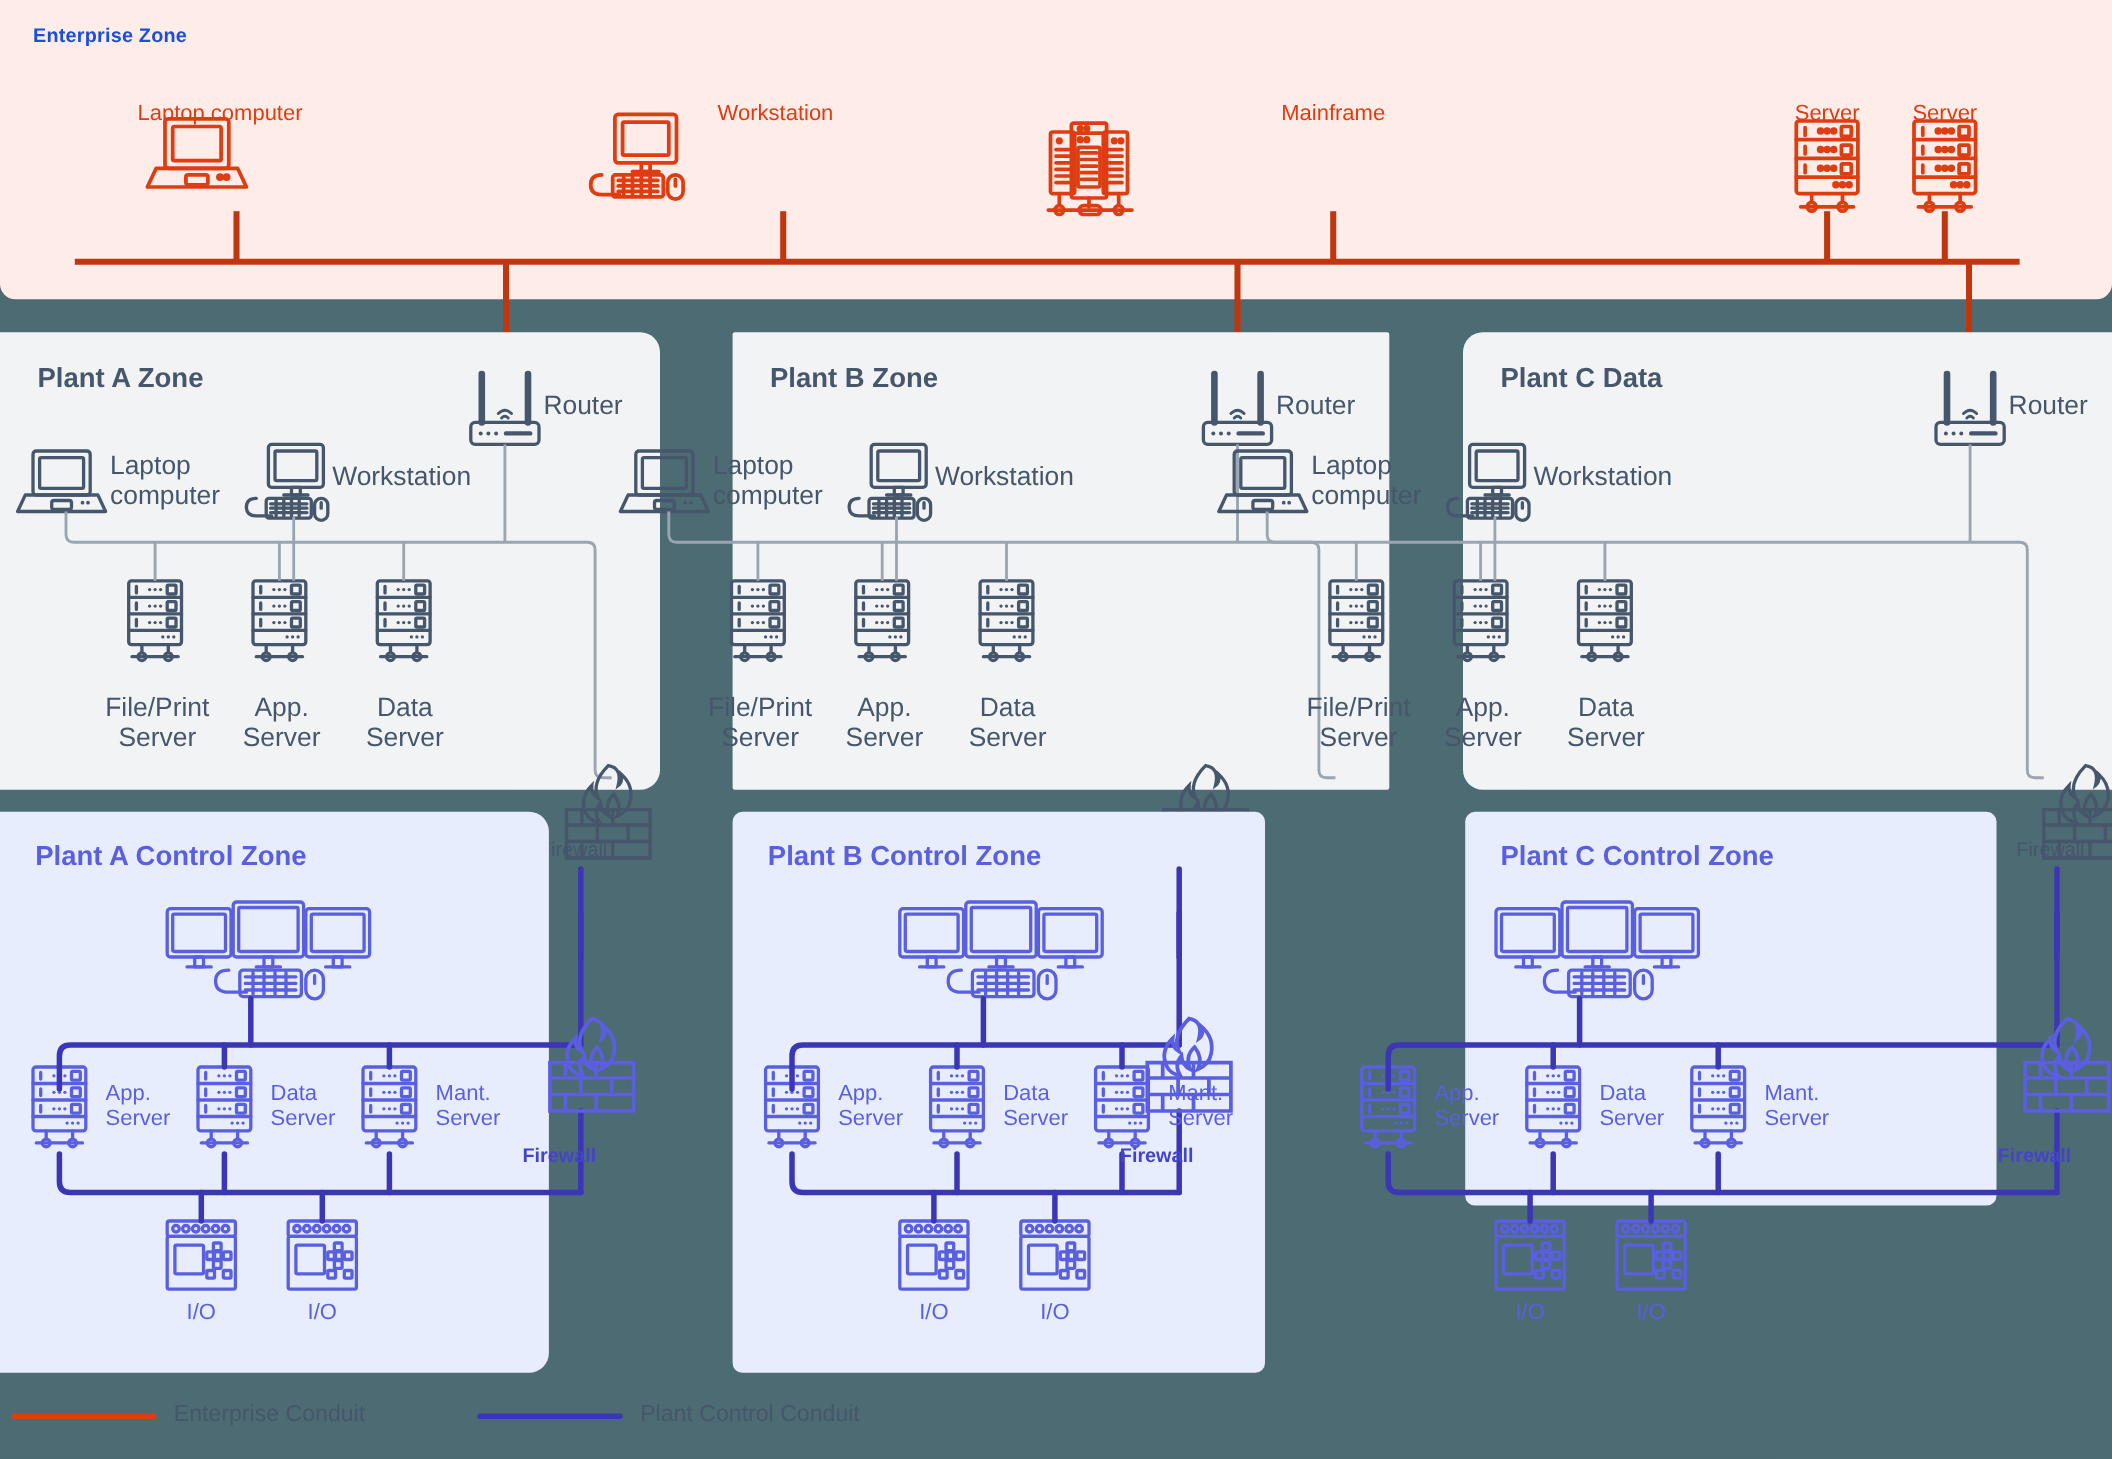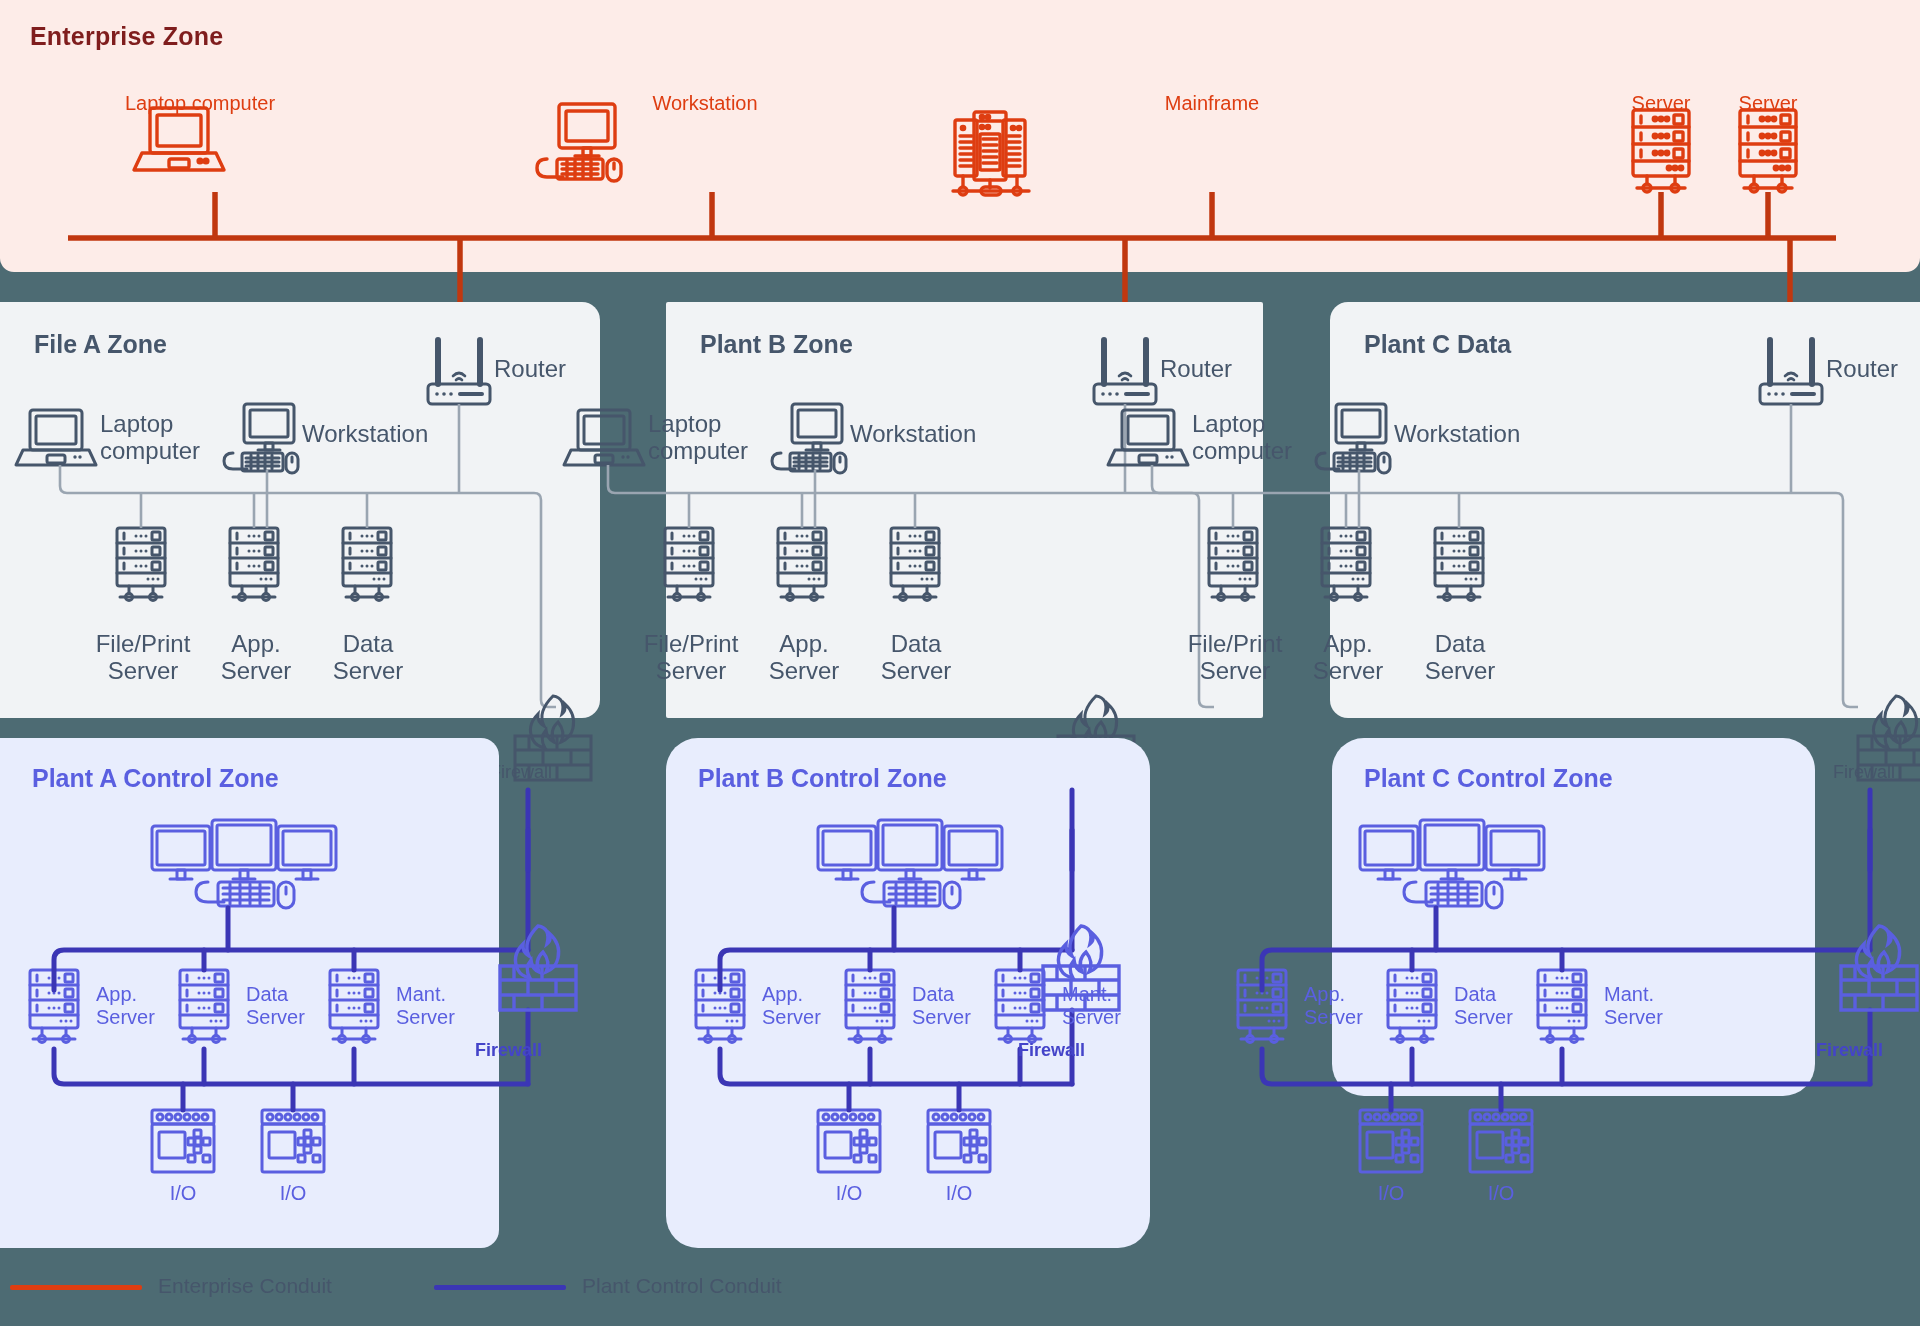--- a/index.html
+++ b/index.html
@@ -13,34 +13,34 @@
   svg.layer{position:absolute;left:0;top:0;width:1920px;height:1326px;overflow:visible;}
   .lbl{position:absolute;white-space:pre;line-height:1.12;}
 
   
   #enterprise-zone{
     position:absolute;left:0;top:0;width:1920px;height:272px;
     background:#fdece8;border-radius:0 0 14px 14px;
   }
   #enterprise-title{
     position:absolute;left:30px;top:22px;
-    font-size:25px;font-weight:bold;color:#7f1d1d;letter-spacing:.2px;
+    font-size:18px;font-weight:bold;color:#1d4ed8;letter-spacing:.2px;
   }
   .ent-node-label{font-size:20px;color:#de3d11;text-align:center;}
 
   
   .plant-zone{position:absolute;background:#f1f3f5;border-radius:2px;}
   .plant-zone.pa{left:0;top:302px;width:600px;height:416px;border-radius:0 18px 18px 0;}
   .plant-zone.pb{left:666px;top:302px;width:597px;height:416px;}
   .plant-zone.pc{left:1330px;top:302px;width:590px;height:416px;border-radius:18px 0 0 18px;}
   .zone-title{position:absolute;left:34px;top:28px;font-size:25px;font-weight:bold;color:#46566b;}
   .node-label{font-size:24px;color:#46566b;line-height:1.14;}
 
   
-  .control-zone{position:absolute;background:#e8edfd;border-radius:32px;}
+  .control-zone{position:absolute;background:#e8edfd;border-radius:9px;}
   .control-zone.ca{left:0;top:738px;width:487px;height:510px;border-radius:0 18px 18px 0;padding-left:12px;}
   .control-zone.cb{left:666px;top:738px;width:484px;height:510px;}
   .control-zone.cc{left:1332px;top:738px;width:483px;height:358px;}
   .ctrl-title{position:absolute;left:32px;top:26px;font-size:25px;font-weight:bold;color:#5a5fe0;}
   .ctrl-label{font-size:20px;color:#5a5fe0;line-height:1.14;}
 
   
   .fw-caption{font-size:18px;color:#46566b;text-align:left;}
   .fw-caption.blue{color:#4444c9;font-weight:bold;}
 
@@ -170,21 +170,21 @@
     </g>
   </svg>
 
   <div class="lbl ent-node-label" style="left:110px;top:92px;width:180px;">Laptop computer</div>
   <div class="lbl ent-node-label" style="left:615px;top:92px;width:180px;">Workstation</div>
   <div class="lbl ent-node-label" style="left:1122px;top:92px;width:180px;">Mainframe</div>
   <div class="lbl ent-node-label" style="left:1611px;top:92px;width:100px;">Server</div>
   <div class="lbl ent-node-label" style="left:1718px;top:92px;width:100px;">Server</div>
 
   <div class="plant-zone pa">
-    <div class="zone-title">File A Zone</div>
+    <div class="zone-title">Plant A Zone</div>
   </div>
   <div class="plant-zone pb">
     <div class="zone-title">Plant B Zone</div>
   </div>
   <div class="plant-zone pc">
     <div class="zone-title">Plant C Data</div>
   </div>
 
   <svg class="layer">
     <defs>

